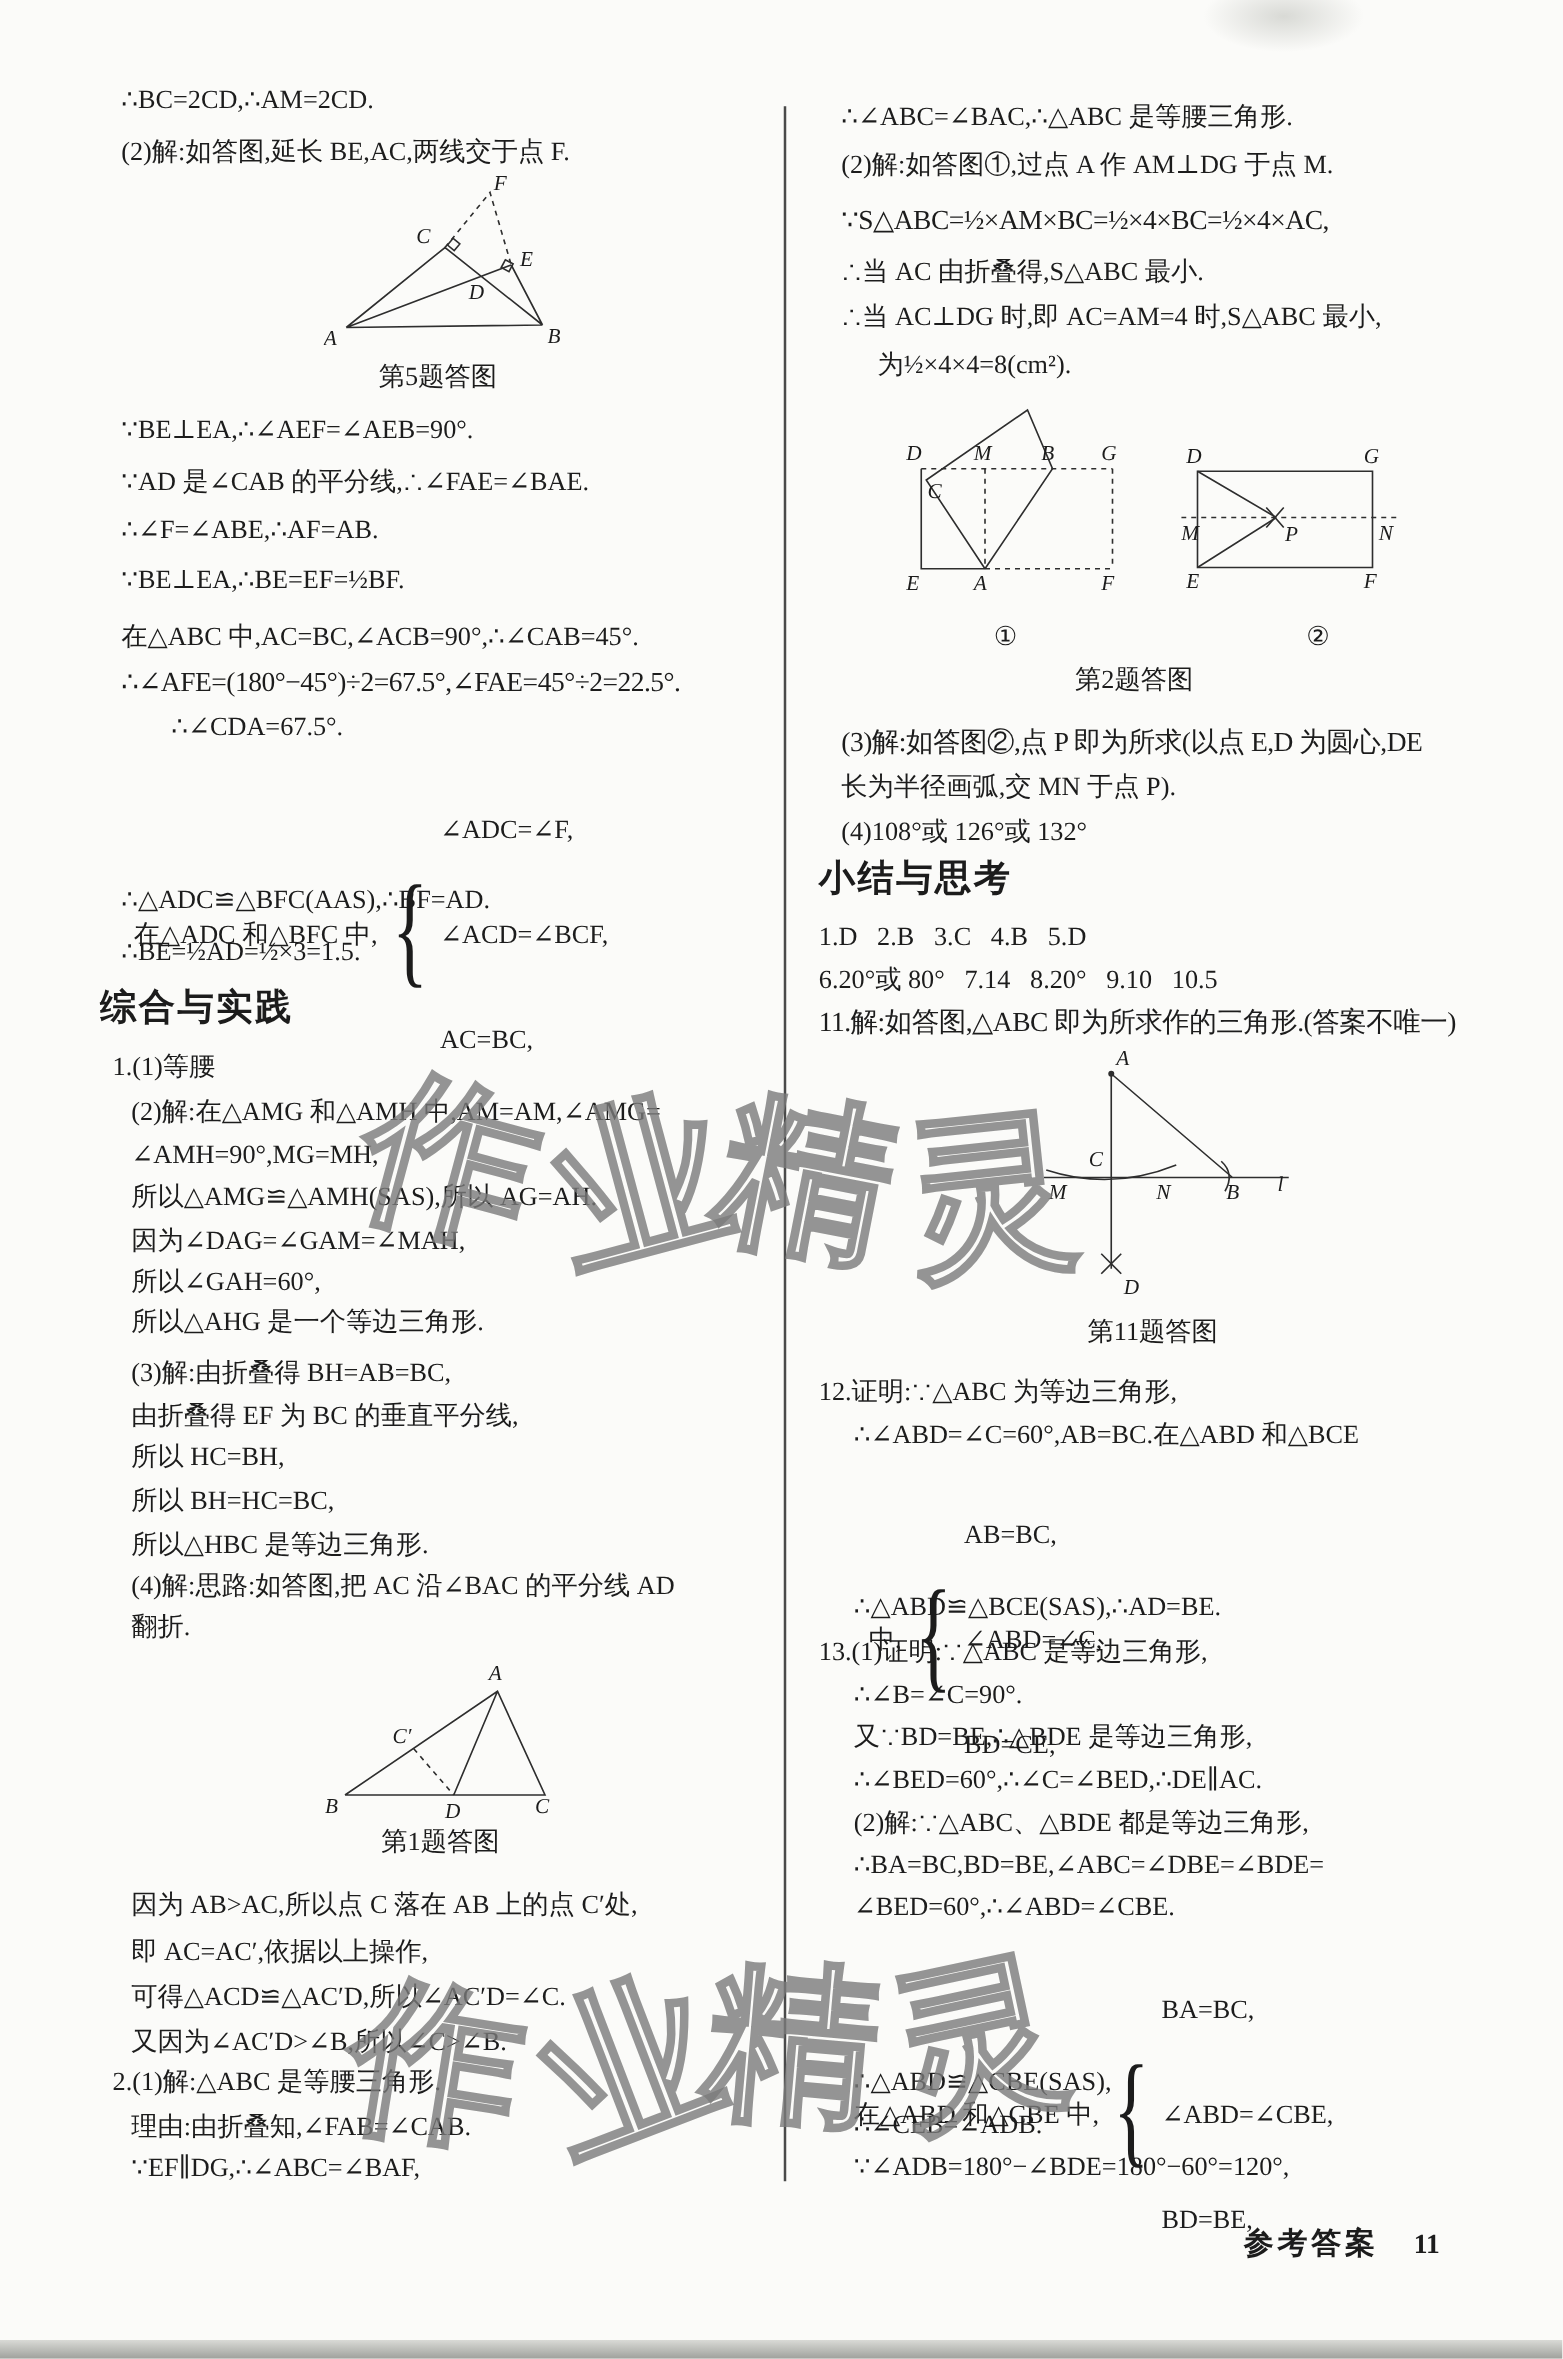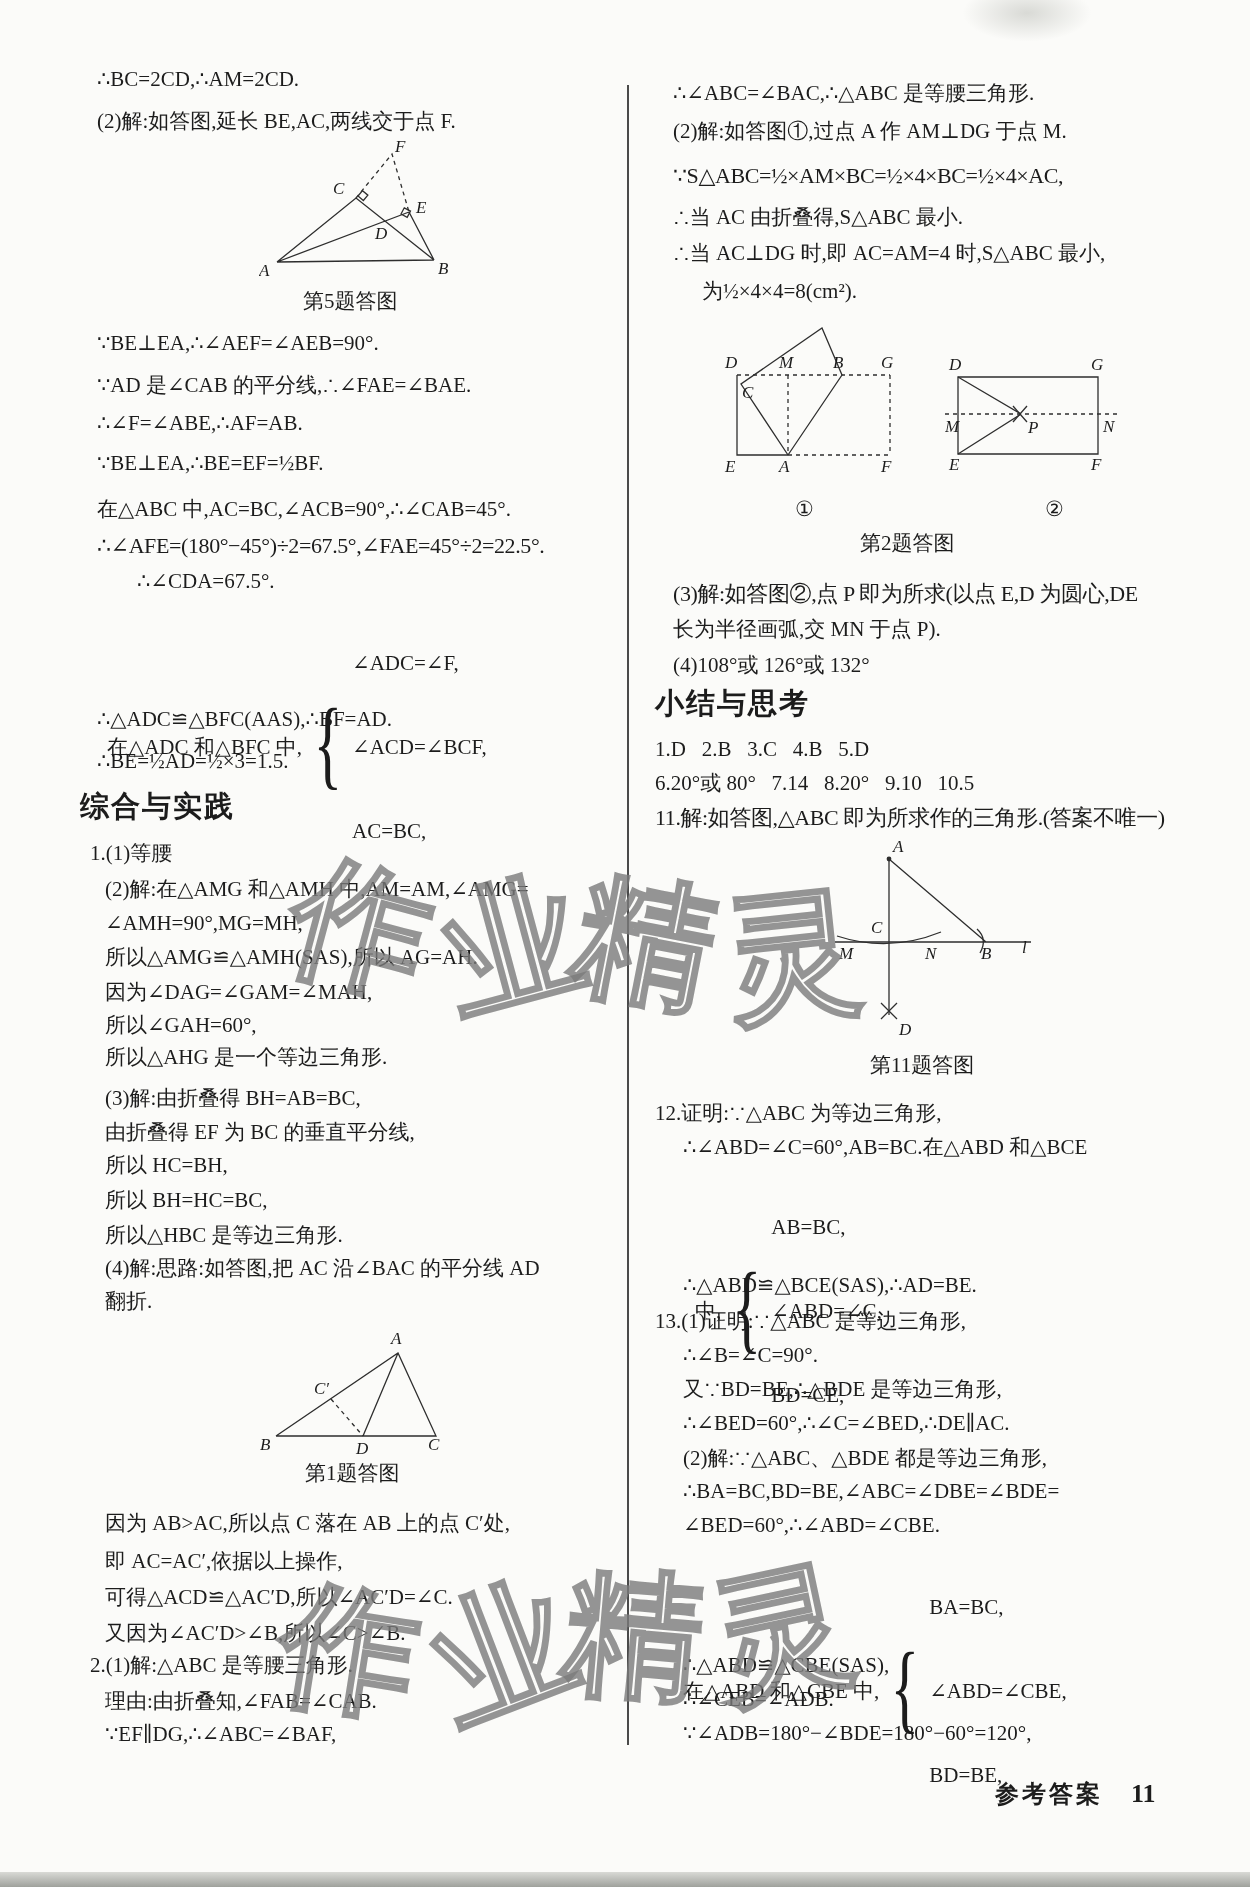--- a/index.html
+++ b/index.html
@@ -33,21 +33,21 @@
   .wm span{display:inline-block;margin-right:4px}
   .wm1{left:295px;top:828px;transform:rotate(2deg)}
   .wm2{left:282px;top:1528px;transform:rotate(-4deg)}
   .wm .c0{transform:rotate(13deg) translateY(16px)}
   .wm .c1{transform:rotate(-17deg) translateY(30px)}
   .wm .c2{transform:rotate(9deg) translateY(20px)}
   .wm .c3{transform:rotate(-8deg) translateY(28px)}
   .footer{position:absolute;left:995px;top:1778px;display:flex;align-items:baseline;gap:28px;
     font-weight:bold}
   .footer .flabel{font-size:24px;letter-spacing:3px}
-  .footer .pagenum{font-size:26px}
+  .footer .pagenum{font-size:22px}
 </style>
 </head>
 <body>
 
 <div class="smudge"></div>
 
 <div id="colL" class="col">
     <div class="ln" style="top: 66px; left: 17px;">∴BC=2CD,∴AM=2CD.</div>
     <div class="ln" style="top: 108px; left: 17px;">(2)解:如答图,延长 BE,AC,两线交于点 F.</div>
     <div class="ln" style="top: 330px; left: 17px;">∵BE⊥EA,∴∠AEF=∠AEB=90°.</div>

